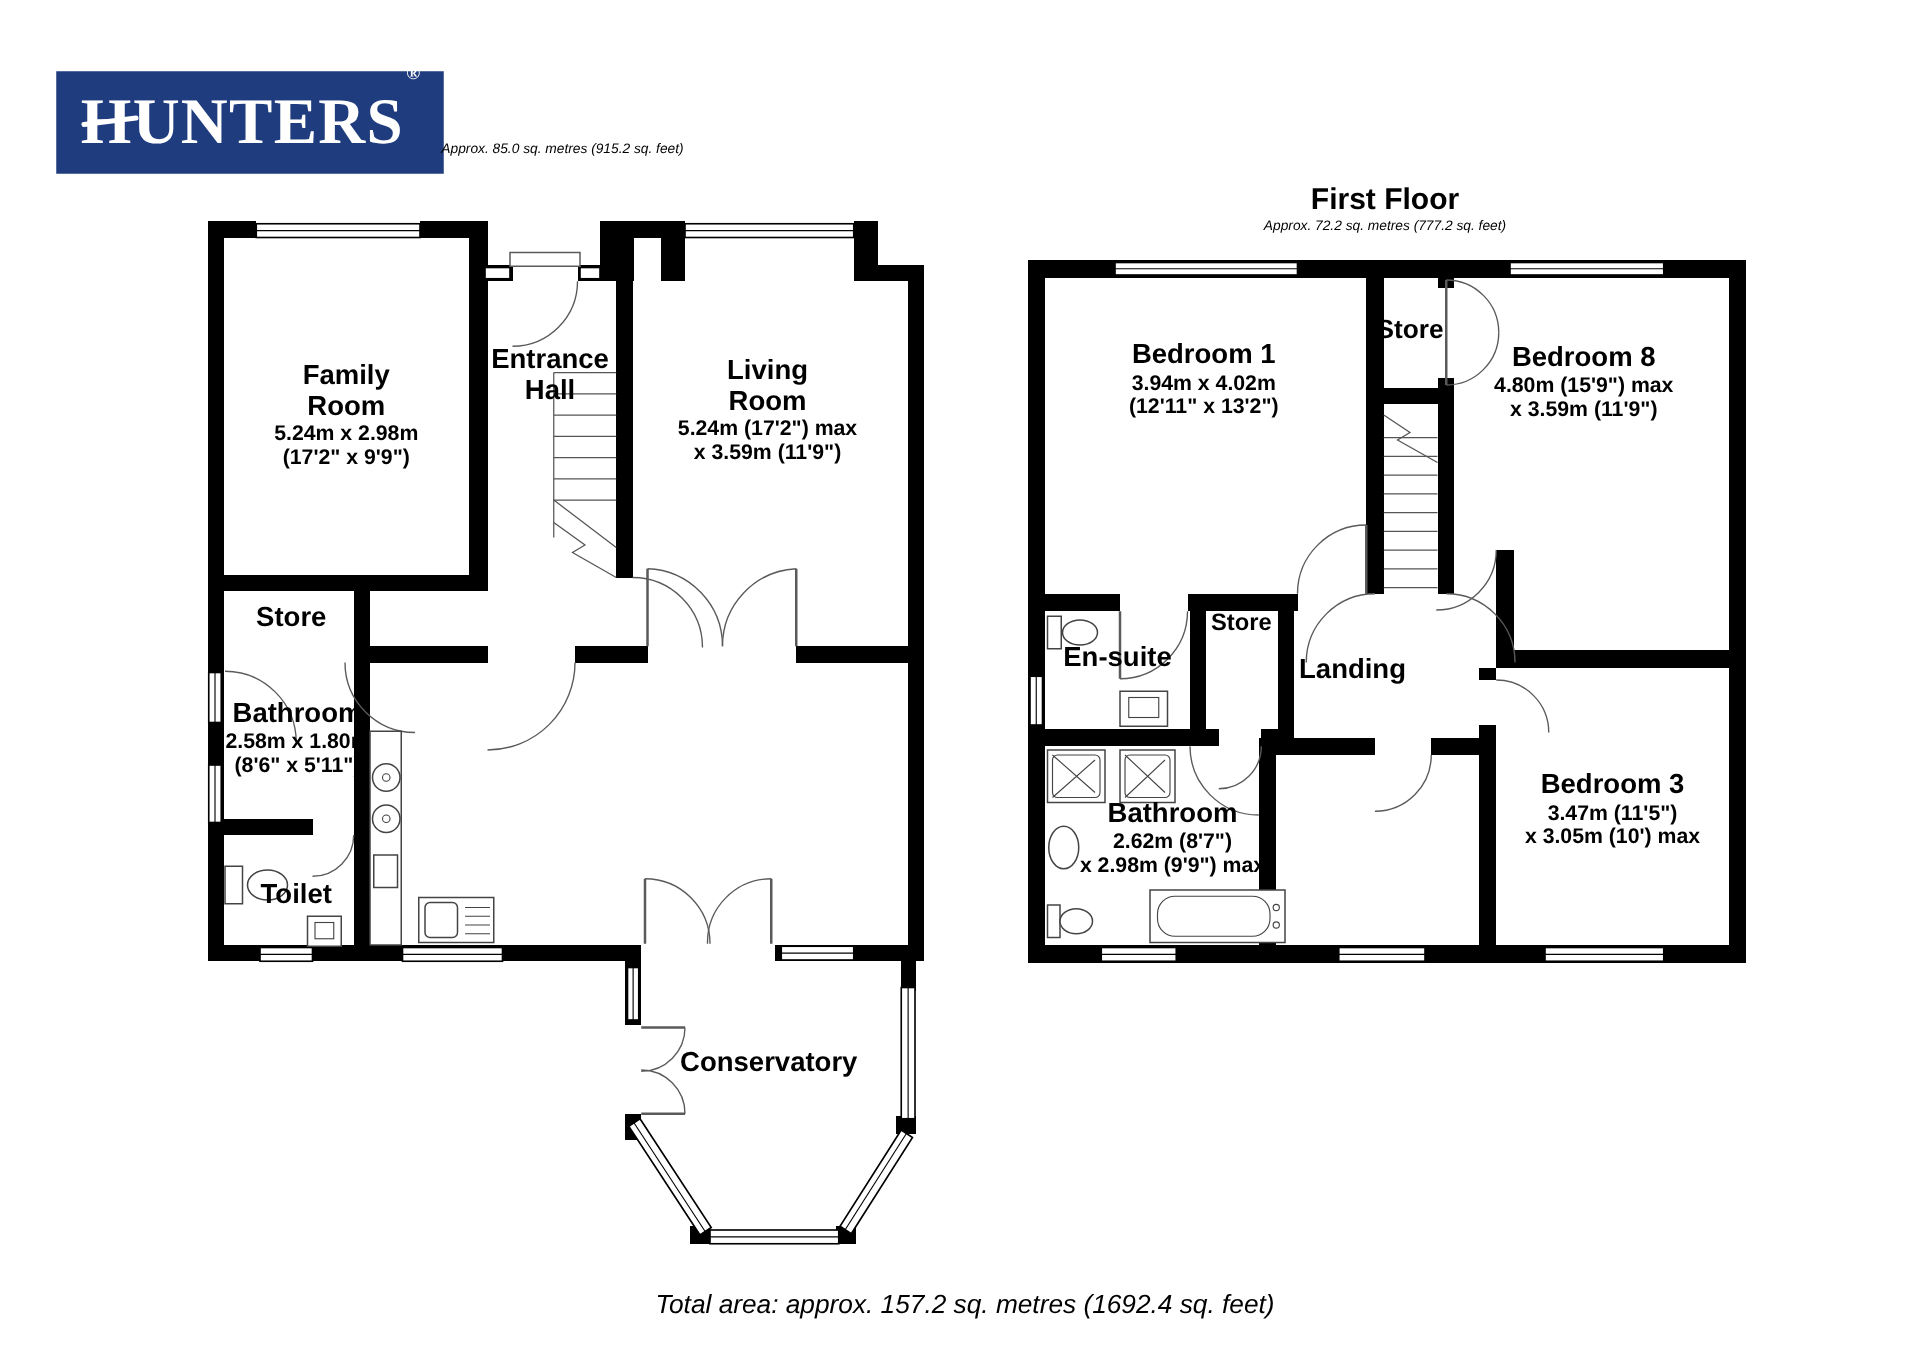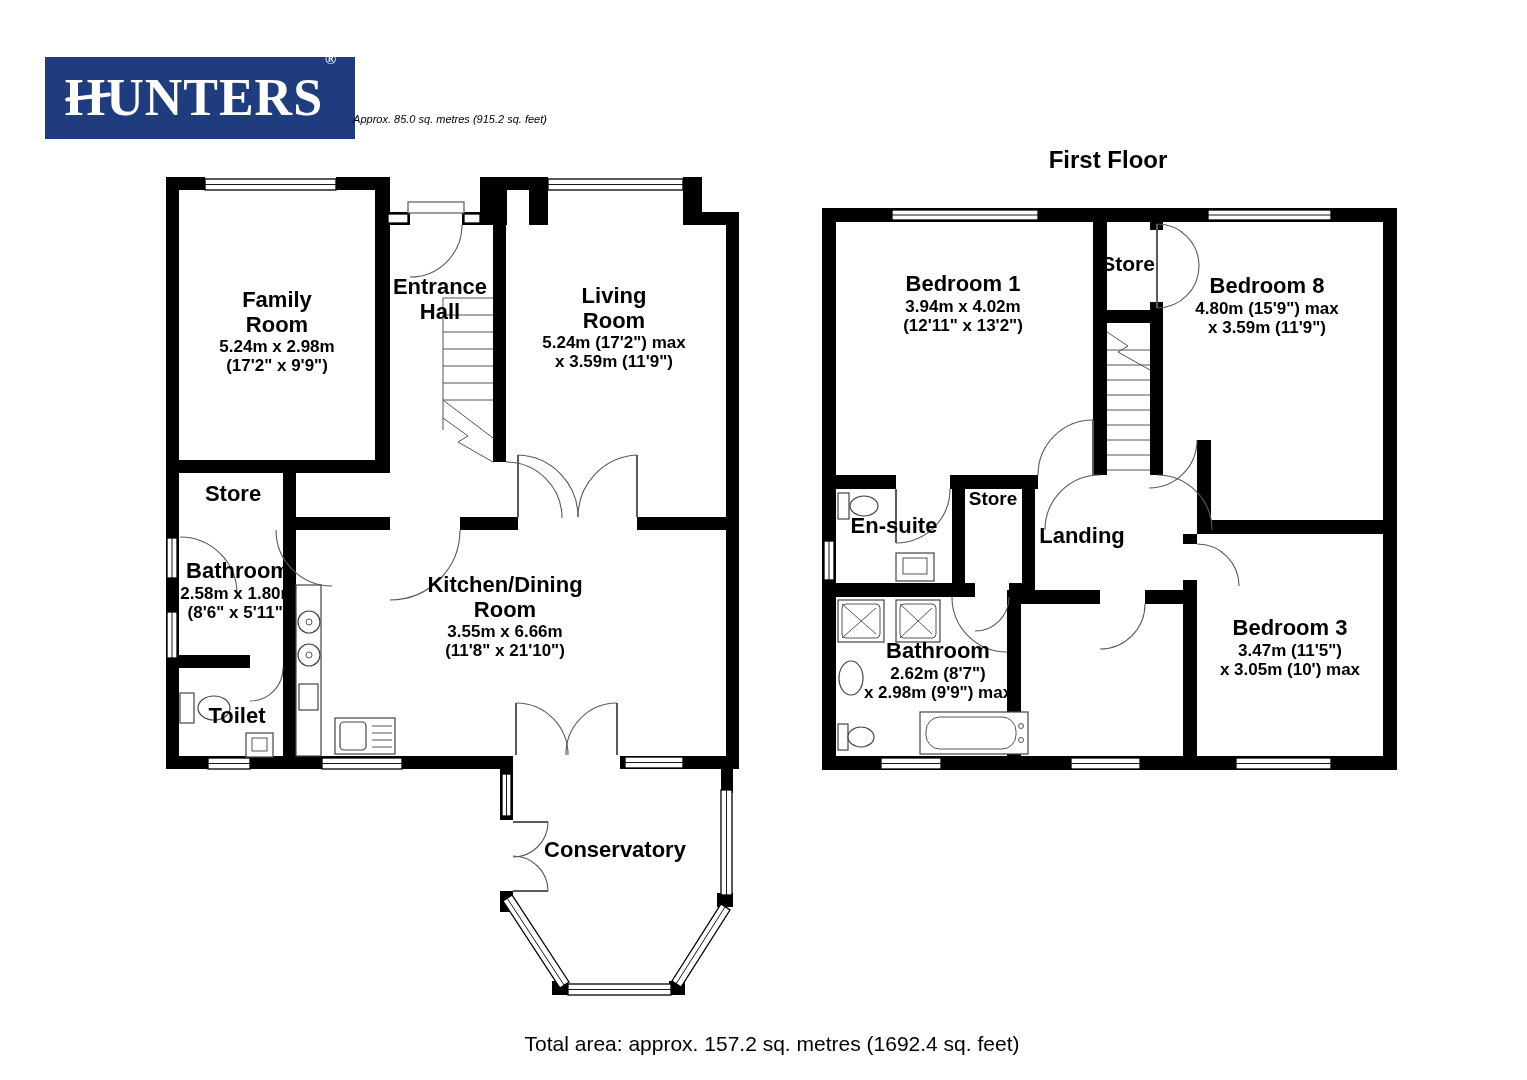--- a/index.html
+++ b/index.html
@@ -12,21 +12,21 @@
              color:#fff;letter-spacing:1px;line-height:1;}
   .logo-reg{font-family:"Liberation Serif", serif;color:#fff;font-size:15px;
             vertical-align:top;position:relative;top:-20px;left:2px;}
   .logo-swoosh{position:absolute;left:20px;top:38px;width:46px;height:4px;background:#fff;
                border-radius:3px;transform:rotate(-7deg);}
   
   .floor-header{position:absolute;text-align:center;width:340px;}
   .floor-title{font-size:24px;font-weight:bold;line-height:1.15;}
   .floor-sub{font-size:11px;line-height:1.3;font-style:italic;}
   .footer-text{position:absolute;left:472px;top:1032px;width:600px;text-align:center;
-               font-size:21px;}
+               font-size:21px;font-style:italic;}
   
   .room-label{position:absolute;transform:translate(-50%,-50%);text-align:center;line-height:1.12;}
   .rname{font-size:22px;font-weight:bold;white-space:nowrap;}
   .rname.wrap{white-space:normal;}
   .rdim{font-size:17px;white-space:nowrap;font-weight:bold;}
   svg{position:absolute;left:0;top:0;}
   .walls rect{fill:#000;}
   .win{fill:#fff;stroke:#000;stroke-width:1.3px;}
   .winline{stroke:#000;stroke-width:0.9px;}
   .door{stroke:#5a5a5a;stroke-width:1.1px;fill:none;}
@@ -259,20 +259,21 @@
   <div class="logo" style="background: rgb(30, 60, 126);">
     <div class="logo-text" style="color: rgb(255, 255, 255);"><span>HUNTERS</span><span class="logo-reg">®</span></div>
     <div class="logo-swoosh"></div>
   </div>
 
   <div class="floor-header" style="left:280px;top:112px;">
     <div class="floor-sub">Approx. 85.0 sq. metres (915.2 sq. feet)</div>
   </div>
   <div class="floor-header" style="left:938px;top:146px;">
     <div class="floor-title">First Floor</div>
+    <div class="floor-sub">Approx. 72.2 sq. metres (777.2 sq. feet)</div>
   </div>
 
   <div class="room-label" style="left:277px;top:332px;">
     <div class="rname wrap" style="width:130px;margin:0 auto;">Family Room</div>
     <div class="rdim">5.24m x 2.98m</div>
     <div class="rdim">(17'2" x 9'9")</div>
   </div>
   <div class="room-label" style="left:440px;top:300px;">
     <div class="rname wrap" style="width:125px;margin:0 auto;">Entrance Hall</div>
   </div>
@@ -285,25 +286,20 @@
     <div class="rname">Store</div>
   </div>
   <div class="room-label" style="left:238px;top:590px;">
     <div class="rname">Bathroom</div>
     <div class="rdim">2.58m x 1.80m</div>
     <div class="rdim">(8'6" x 5'11")</div>
   </div>
   <div class="room-label" style="left:237px;top:716px;">
     <div class="rname">Toilet</div>
   </div>
-  <div class="room-label" style="left:505px;top:617px;">
-    <div class="rname wrap" style="width:185px;margin:0 auto;">Kitchen/Dining Room</div>
-    <div class="rdim">3.55m x 6.66m</div>
-    <div class="rdim">(11'8" x 21'10")</div>
-  </div>
   <div class="room-label" style="left:615px;top:850px;">
     <div class="rname">Conservatory</div>
   </div>
 
   <div class="room-label" style="left:963px;top:303px;">
     <div class="rname">Bedroom 1</div>
     <div class="rdim">3.94m x 4.02m</div>
     <div class="rdim">(12'11" x 13'2")</div>
   </div>
   <div class="room-label" style="left:1128px;top:264px;">

